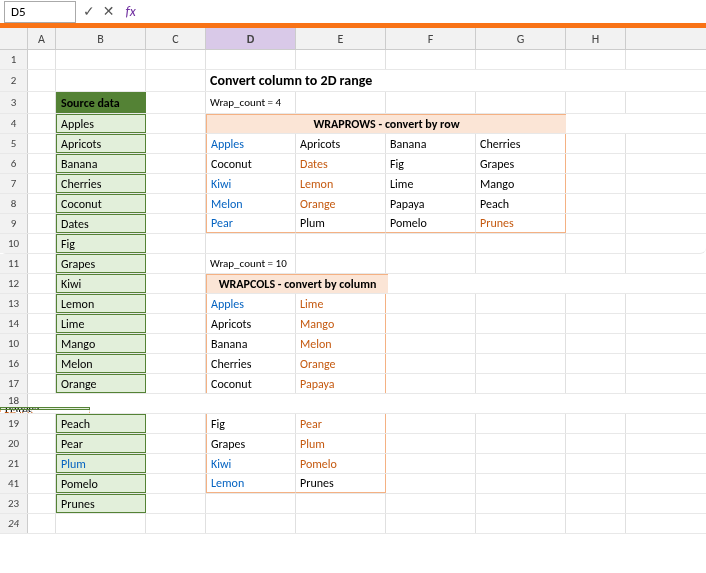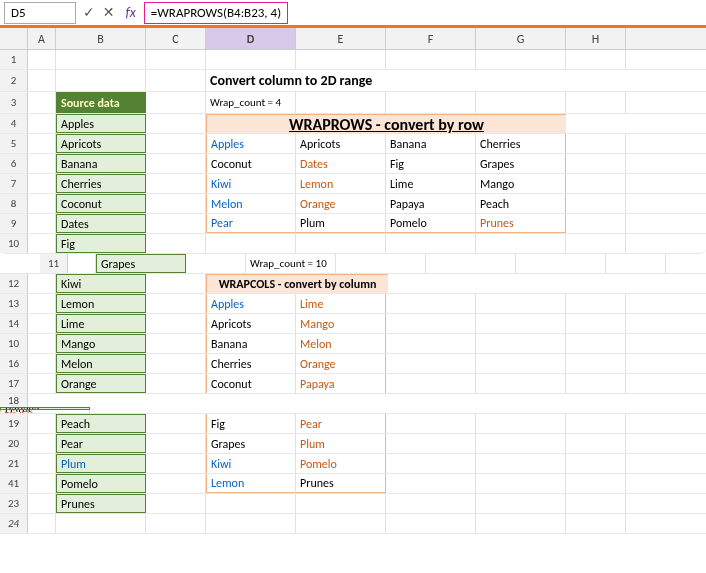--- a/index.html
+++ b/index.html
@@ -11,21 +11,21 @@
       height: 573px;
       overflow: hidden;
     }
 
     
     .formula-bar {
       display: flex;
       align-items: center;
       height: 28px;
       background: #fff;
-      border-bottom: 3px solid #f97316;
+      border-bottom: 5px solid #f97316;
       padding: 0 4px;
       gap: 4px;
     }
     .cell-ref-box {
       width: 72px;
       height: 22px;
       border: 1px solid #aaa;
       padding: 2px 6px;
       font-size: 13px;
       font-family: Calibri, Arial, sans-serif;
@@ -130,21 +130,21 @@
     .col-G { width: 90px; min-width: 90px; }
     .col-H { width: 60px; min-width: 60px; }
 
     
     .source-box {
       border: 1px solid #548235;
       background: #e2efda;
     }
     .source-header {
       background: #548235;
-      color: #fef9c3;
+      color: #000000;
       font-weight: bold;
     }
 
     
     .wraprows-header-bg {
       background: #fbe5d6;
     }
     .wraprows-header-text {
       font-weight: bold;
     }
@@ -169,23 +169,20 @@
   <div class="formula-bar">
     <div class="cell-ref-box">
       <span>D5</span>
     </div>
     <div class="formula-icons">
       <span class="formula-icon">✓</span>
       <span class="formula-icon">✕</span>
     </div>
     <span class="fx-label"><i>f</i>x</span>
     <div class="formula-content">
-      <div class="formula-box pink-border">
-        <span>=WRAPROWS(B4:B23, 4)</span>
-      </div>
     </div>
   </div>
 
   <div class="col-headers">
     <div class="col-header" style="width:28px; min-width:28px; border-right:1px solid #ccc;"></div>
     <div class="col-header col-A">A</div>
     <div class="col-header col-B">B</div>
     <div class="col-header col-C">C</div>
     <div class="col-header col-D active">D</div>
     <div class="col-header col-E">E</div>
@@ -226,21 +223,21 @@
       <div class="cell col-F"></div>
       <div class="cell col-G"></div>
       <div class="cell col-H"></div>
     </div>
 
     <div class="grid-row" style="height:20px;">
       <div class="row-num">4</div>
       <div class="cell col-A"></div>
       <div class="cell col-B source-box">Apples</div>
       <div class="cell col-C"></div>
-      <div class="cell col-D wraprows-header-bg wraprows-header-text center" style="width:360px; min-width:360px; border:1px solid #f4b183; border-right:none; border-bottom:none; font-size:16px;text-decoration:underline;">WRAPROWS - convert by row</div>
+      <div class="cell col-D wraprows-header-bg wraprows-header-text center" style="width:360px; min-width:360px; border:1px solid #f4b183; border-right:none; border-bottom:none; font-size:12px;">WRAPROWS - convert by row</div>
     </div>
 
     <div class="grid-row" style="height:20px;">
       <div class="row-num">5</div>
       <div class="cell col-A"></div>
       <div class="cell col-B source-box">Apricots</div>
       <div class="cell col-C"></div>
       <div class="cell col-D blue" style="border-left:1px solid #f4b183; border-right:1px solid #e0e0e0; font-size:12px;">Apples</div>
       <div class="cell col-E" style="font-size:12px; border-right:1px solid #e0e0e0;">Apricots</div>
       <div class="cell col-F" style="font-size:12px; border-right:1px solid #e0e0e0;">Banana</div>
@@ -301,21 +298,21 @@
       <div class="cell col-A"></div>
       <div class="cell col-B source-box">Fig</div>
       <div class="cell col-C"></div>
       <div class="cell col-D"></div>
       <div class="cell col-E"></div>
       <div class="cell col-F"></div>
       <div class="cell col-G"></div>
       <div class="cell col-H"></div>
     </div>
 
-    <div class="grid-row" style="height:20px;justify-content:center;">
+    <div class="grid-row" style="height:20px;">
       <div class="row-num">11</div>
       <div class="cell col-A"></div>
       <div class="cell col-B source-box">Grapes</div>
       <div class="cell col-C"></div>
       <div class="cell col-D wrap-label">Wrap_count = 10</div>
       <div class="cell col-E"></div>
       <div class="cell col-F"></div>
       <div class="cell col-G"></div>
       <div class="cell col-H"></div>
     </div>

